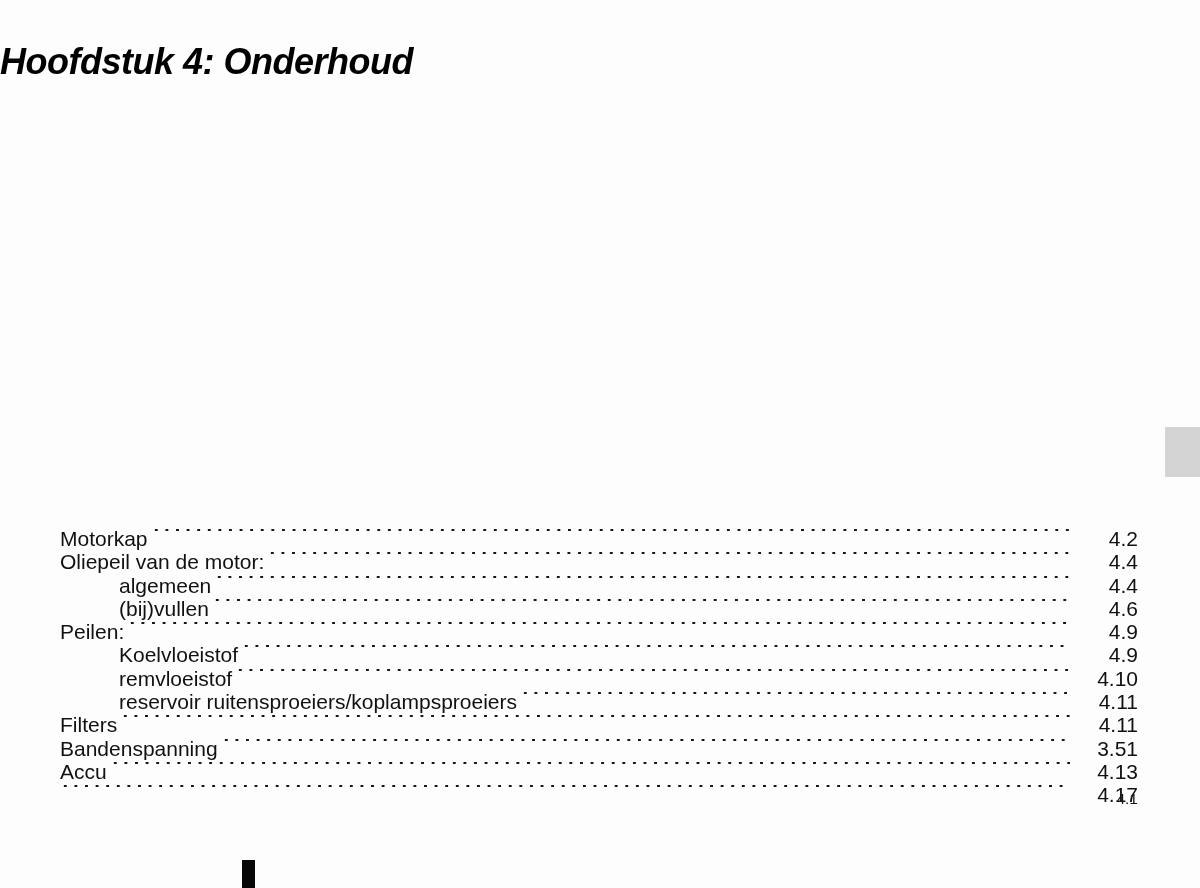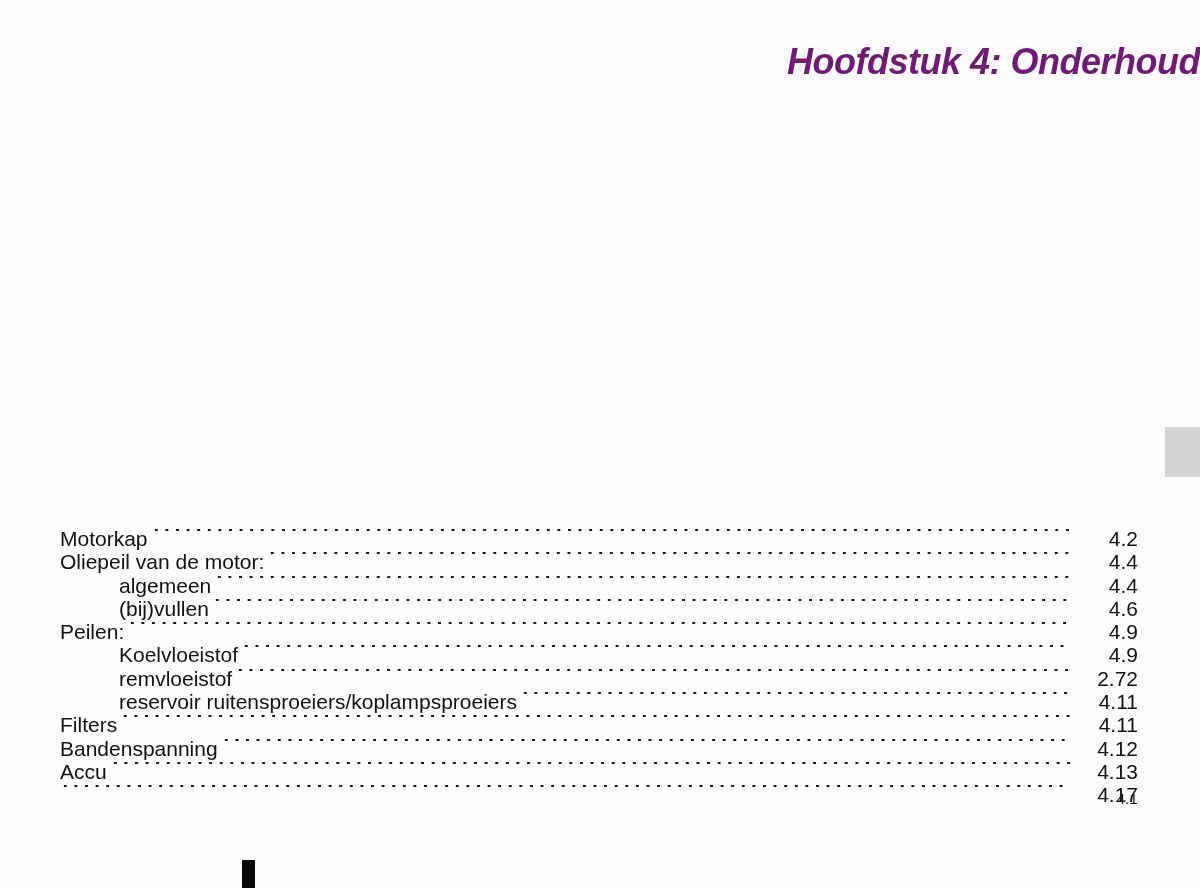--- a/index.html
+++ b/index.html
@@ -17,26 +17,26 @@
   }
   .page {
     position: absolute;
     inset: 0;
   }
   .chapter-title {
     position: absolute;
     top: 17px;
     left: 0;
     width: 100%;
-    text-align: right;
+    text-align: left;
     font-size: 36px;
     font-weight: bold;
     font-style: italic;
     letter-spacing: -0.5px;
-    color: #701a75;
+    color: #000000;
   }
   .toc {
     position: absolute;
     left: 60px;
     right: 62px;
     top: 527px;
     font-size: 21px;
     line-height: 23.3px;
   }
   .toc-row {
@@ -132,39 +132,39 @@
 
     <div class="toc-row sub">
       <span class="label">Koelvloeistof</span>
       <span class="leader"></span>
       <span class="pagenum">4.9</span>
     </div>
 
     <div class="toc-row sub">
       <span class="label">remvloeistof</span>
       <span class="leader"></span>
-      <span class="pagenum">2.72</span>
+      <span class="pagenum">4.10</span>
     </div>
 
     <div class="toc-row sub">
       <span class="label">reservoir ruitensproeiers/koplampsproeiers</span>
       <span class="leader"></span>
       <span class="pagenum">4.11</span>
     </div>
 
     <div class="toc-row">
       <span class="label">Filters</span>
       <span class="leader"></span>
       <span class="pagenum">4.11</span>
     </div>
 
     <div class="toc-row">
       <span class="label">Bandenspanning</span>
       <span class="leader"></span>
-      <span class="pagenum">4.12</span>
+      <span class="pagenum">3.51</span>
     </div>
 
     <div class="toc-row">
       <span class="label">Accu</span>
       <span class="leader"></span>
       <span class="pagenum">4.13</span>
     </div>
 
 
     <div class="toc-row">

